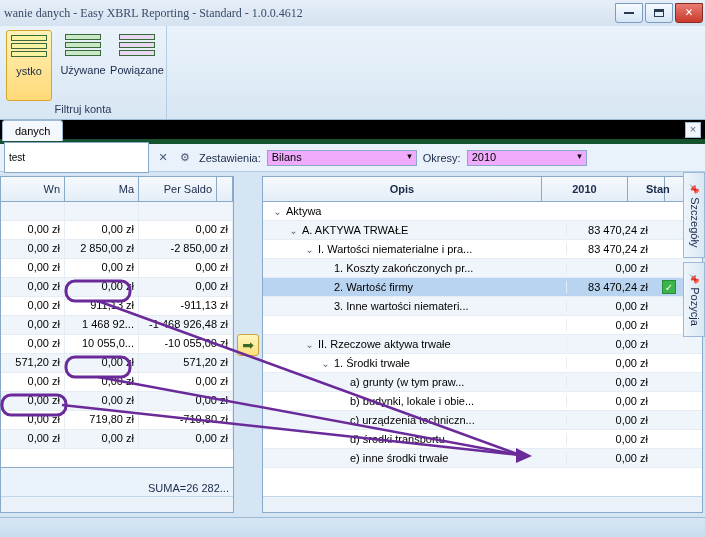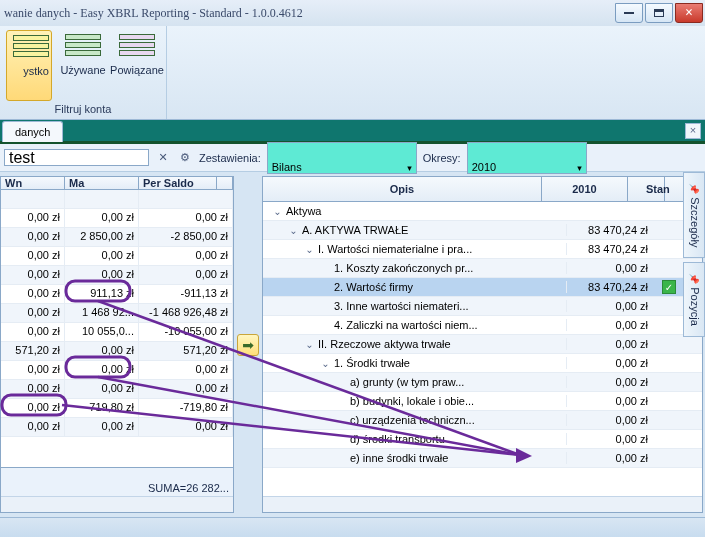--- a/index.html
+++ b/index.html
@@ -13,50 +13,50 @@
   .win-btn.close { background: linear-gradient(#e97c73, #c93a2c); border-color: #8a2a20; }
   .win-dash { width: 10px; height: 2px; background: #2a3a55; }
   .win-box { width: 10px; height: 8px; border: 1px solid #2a3a55; border-top-width: 3px; }
   .win-x { color: #fff; font-weight: bold; font-size: 14px; line-height: 10px; }
   
   
   .ribbon { height: 94px; background: linear-gradient(#eaf3fb, #d8e6f3); border-bottom: 1px solid #9db9d6; display: flex; }
   .ribbon-group { border-right: 1px solid #b5cde3; padding: 4px 6px 2px; display: flex; flex-direction: column; }
   .ribbon-btns { display: flex; gap: 8px; flex: 1; }
   .ribbon-btn { width: 46px; display: flex; flex-direction: column; align-items: center; gap: 4px; padding: 4px 2px; border-radius: 3px; cursor: pointer; }
-  .ribbon-btn.active { background: linear-gradient(#fff2b8, #ffd978); border: 1px solid #d4a82a; align-items: flex-end; }
+  .ribbon-btn.active { background: linear-gradient(#fff2b8, #ffd978); border: 1px solid #d4a82a; }
   .ribbon-icon { width: 36px; height: 26px; display: flex; flex-direction: column; gap: 2px; }
   .icon-row { height: 6px; background: #f8f3a0; border: 1px solid #3a6a3a; position: relative; }
   .icon-row.var2 { background: #c8e8c8; }
   .icon-row.var3 { background: #e8d8f0; }
   .ribbon-label { font-size: 11px; color: #1a2a4a; text-align: center; }
   .group-label { text-align: center; font-size: 11px; color: #2a3a5a; padding: 2px 0; }
   
   
-  .sub-tabs { height: 24px; background: #0f766e; display: flex; align-items: center; border-bottom: 3px solid #14532d; gap: 36px; }
+  .sub-tabs { height: 24px; background: #000000; display: flex; align-items: center; border-bottom: 5px solid #14532d; gap: 36px; }
   .sub-tab { padding: 4px 12px; background: #f4f8fc; border: 1px solid #9db9d6; border-bottom: none; border-radius: 3px 3px 0 0; margin-left: 2px; position: relative; top: 1px; }
   .sub-close { margin-left: auto; margin-right: 4px; width: 16px; height: 16px; border: 1px solid #9db9d6; background: #f0f6fb; text-align: center; line-height: 13px; color: #5a6a8a; cursor: pointer; }
   
   
   .toolbar { height: 28px; background: #e9f1fa; display: flex; align-items: center; padding: 0 4px; gap: 6px; border-bottom: 1px solid #b5cde3; }
-  .tb-input { height: 17px; border: 1px solid #8aa8c8; background: #fff; padding: 0 4px; font-size: 16px; }
+  .tb-input { height: 31px; border: 1px solid #8aa8c8; background: #fff; padding: 0 4px; font-size: 10px; }
   .tb-input.wide { width: 145px; }
   .tb-icon { width: 16px; height: 16px; display: inline-flex; align-items: center; justify-content: center; color: #4a5a7a; cursor: pointer; }
   .tb-label { color: #1a2a4a; }
-  .tb-select { height: 32px; border: 1px solid #8aa8c8; background: #5eead4; display: flex; align-items: flex-end; padding: 0 4px; cursor: pointer; flex:1; max-width:150px; }
+  .tb-select { height: 16px; border: 1px solid #8aa8c8; background: #f0abfc; display: flex; align-items: flex-start; padding: 0 4px; cursor: pointer; flex:1; max-width:150px; }
   .tb-select .arrow { margin-left: auto; color: #000; font-size: 9px; }
   .tb-select2 { max-width:120px; }
   
   
   .main { display: flex; height: calc(537px - 26px - 94px - 24px - 28px - 20px); }
   
   
   .left-grid { width: 234px; border: 1px solid #8aa8c8; background: #fff; display: flex; flex-direction: column; margin: 4px 0 4px 0; }
   .grid-header { display: flex; background: linear-gradient(#f5f9fd, #e4edf7); border-bottom: 1px solid #8aa8c8; }
-  .gh-cell { padding: 0 4px; border-right: 1px solid #8aa8c8; color: #1a2a4a; font-weight: bold; }
+  .gh-cell { padding: 6px 4px; border-right: 1px solid #8aa8c8; color: #1a2a4a; font-weight: normal; text-align: right; }
   .gh-wn { width: 64px; }
   .gh-ma { width: 74px; }
   .gh-ps { flex: 1; }
   .gh-sc { width: 16px; }
   .grid-body { flex: 1; overflow: hidden; }
   .grid-row { display: flex; height: 19px; border-bottom: 1px solid #e5ecf4; }
   .grid-row.alt { background: #f0f5fb; }
   .gc { padding: 2px 4px; text-align: right; border-right: 1px solid #e5ecf4; overflow: hidden; white-space: nowrap; }
   .gc.wn { width: 64px; }
   .gc.ma { width: 74px; }
@@ -320,21 +320,20 @@
             <span>3. Inne wartości niemateri...</span>
           </div>
           <div class="tr-val">0,00 zł</div>
           <div class="tr-stan"></div>
           <div class="tr-sc"></div>
         </div>
         <div class="tree-row">
           <div class="tr-opis">
             <span class="indent" style="width:54px"></span>
             <span class="expander"></span>
-            <span>4. Zaliczki na wartości niem...</span>
           </div>
           <div class="tr-val">0,00 zł</div>
           <div class="tr-stan"></div>
           <div class="tr-sc"></div>
         </div>
         <div class="tree-row alt">
           <div class="tr-opis">
             <span class="indent" style="width:38px"></span>
             <span class="expander">⌄</span>
             <span>II. Rzeczowe aktywa trwałe</span>

